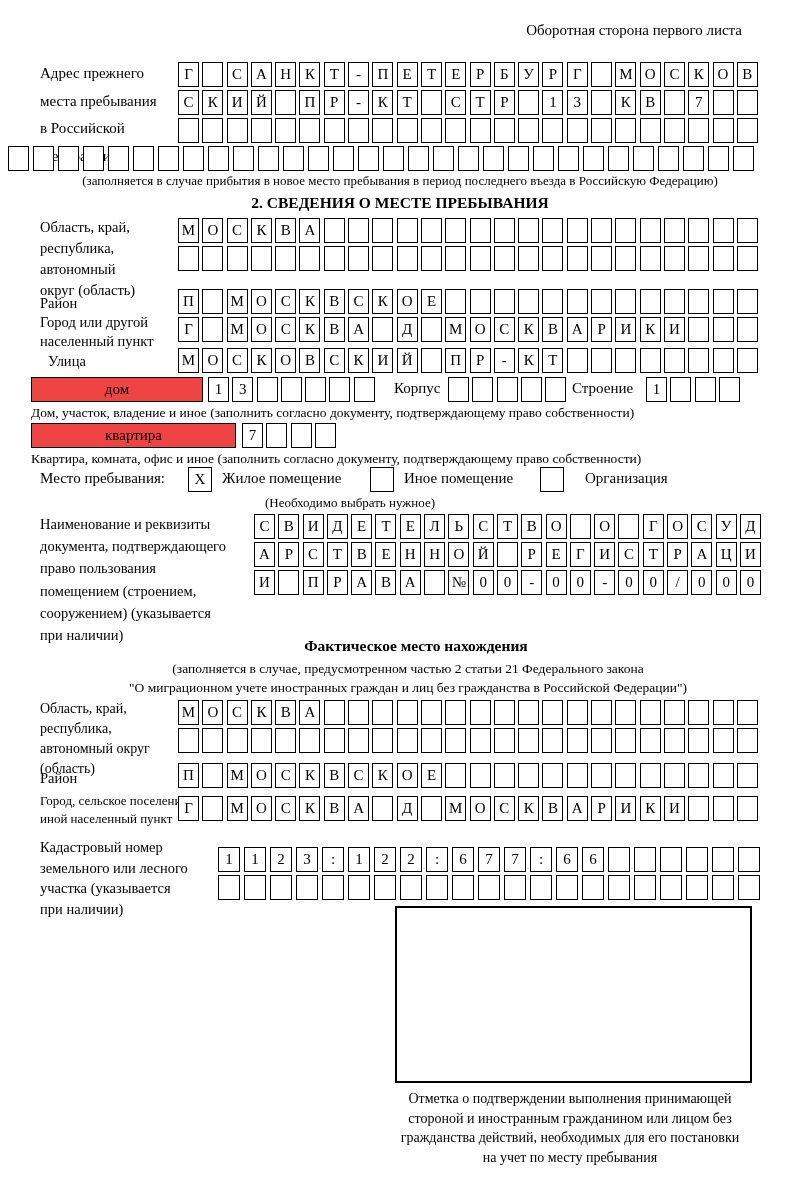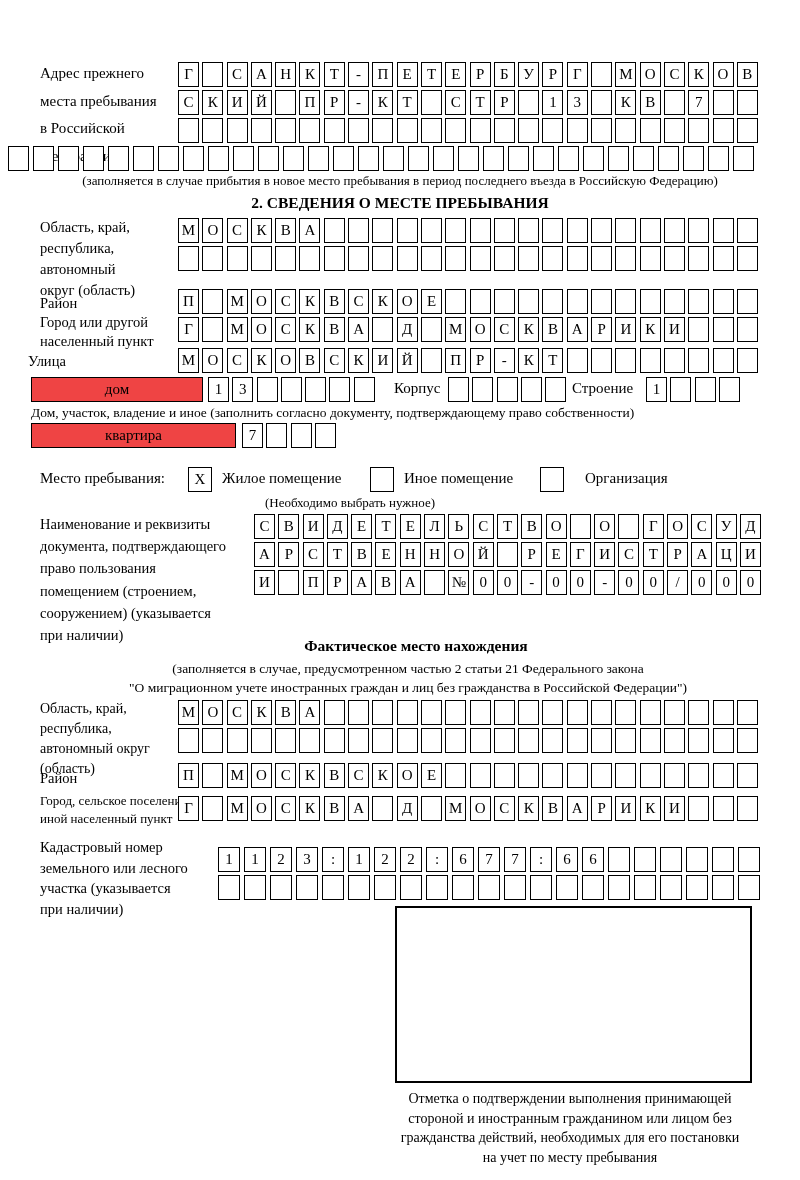--- a/index.html
+++ b/index.html
@@ -21,20 +21,21 @@
   .checkbox{position:absolute;width:24px;height:25px;border:1.6px solid #000;box-sizing:border-box;
     display:flex;align-items:center;justify-content:center;font-size:15px;background:#fff;}
   .stampbox{position:absolute;border:2px solid #000;box-sizing:border-box;background:#fff;}
   .center-caption{font-size:14px;line-height:19.5px;text-align:center;white-space:pre-line;}
 </style>
 </head>
 <body>
 
 <div class="page">
 
+  <div class="abs" style="left:0;top:22px;width:742px;text-align:right;font-size:15px;">Оборотная сторона первого листа</div>
 
   <div class="abs lbl-lg" style="left:40px;top:60px;">Адрес прежнего
 места пребывания
 в Российской
 Федерации</div>
   <div class="cellrow" style="left:178px;top:62px;">
       <span class="cell">Г</span>
       <span class="cell"></span>
       <span class="cell">С</span>
       <span class="cell">А</span>
@@ -254,21 +255,21 @@
       <span class="cell">А</span>
       <span class="cell">Р</span>
       <span class="cell">И</span>
       <span class="cell">К</span>
       <span class="cell">И</span>
       <span class="cell"></span>
       <span class="cell"></span>
       <span class="cell"></span>
     </div>
 
-  <div class="abs lbl" style="left:28px;top:351px;">Улица</div>
+  <div class="abs lbl" style="left:48px;top:351px;">Улица</div>
   <div class="cellrow" style="left:178px;top:348px;">
       <span class="cell">М</span>
       <span class="cell">О</span>
       <span class="cell">С</span>
       <span class="cell">К</span>
       <span class="cell">О</span>
       <span class="cell">В</span>
       <span class="cell">С</span>
       <span class="cell">К</span>
       <span class="cell">И</span>
@@ -316,20 +317,21 @@
     </div>
   <div class="abs caption" style="left:31px;top:405px;">Дом, участок, владение и иное (заполнить согласно документу, подтверждающему право собственности)</div>
 
   <div class="fieldbox" style="left:31px;top:423px;width:205px;">квартира</div>
   <div class="cellrow" style="left:242px;top:423px;">
       <span class="cell">7</span>
       <span class="cell"></span>
       <span class="cell"></span>
       <span class="cell"></span>
     </div>
+  <div class="abs caption" style="left:31px;top:451px;">Квартира, комната, офис и иное (заполнить согласно документу, подтверждающему право собственности)</div>
 
   <div class="abs" style="left:40px;top:470px;font-size:15px;">Место пребывания:</div>
   <div class="checkbox" style="left:188px;top:467px;">X</div>
   <div class="abs" style="left:222px;top:470px;font-size:15px;">Жилое помещение</div>
   <div class="checkbox" style="left:370px;top:467px;"></div>
   <div class="abs" style="left:404px;top:470px;font-size:15px;">Иное помещение</div>
   <div class="checkbox" style="left:540px;top:467px;"></div>
   <div class="abs" style="left:585px;top:470px;font-size:15px;">Организация</div>
   <div class="abs note" style="left:140px;top:495px;width:420px;">(Необходимо выбрать нужное)</div>
 

